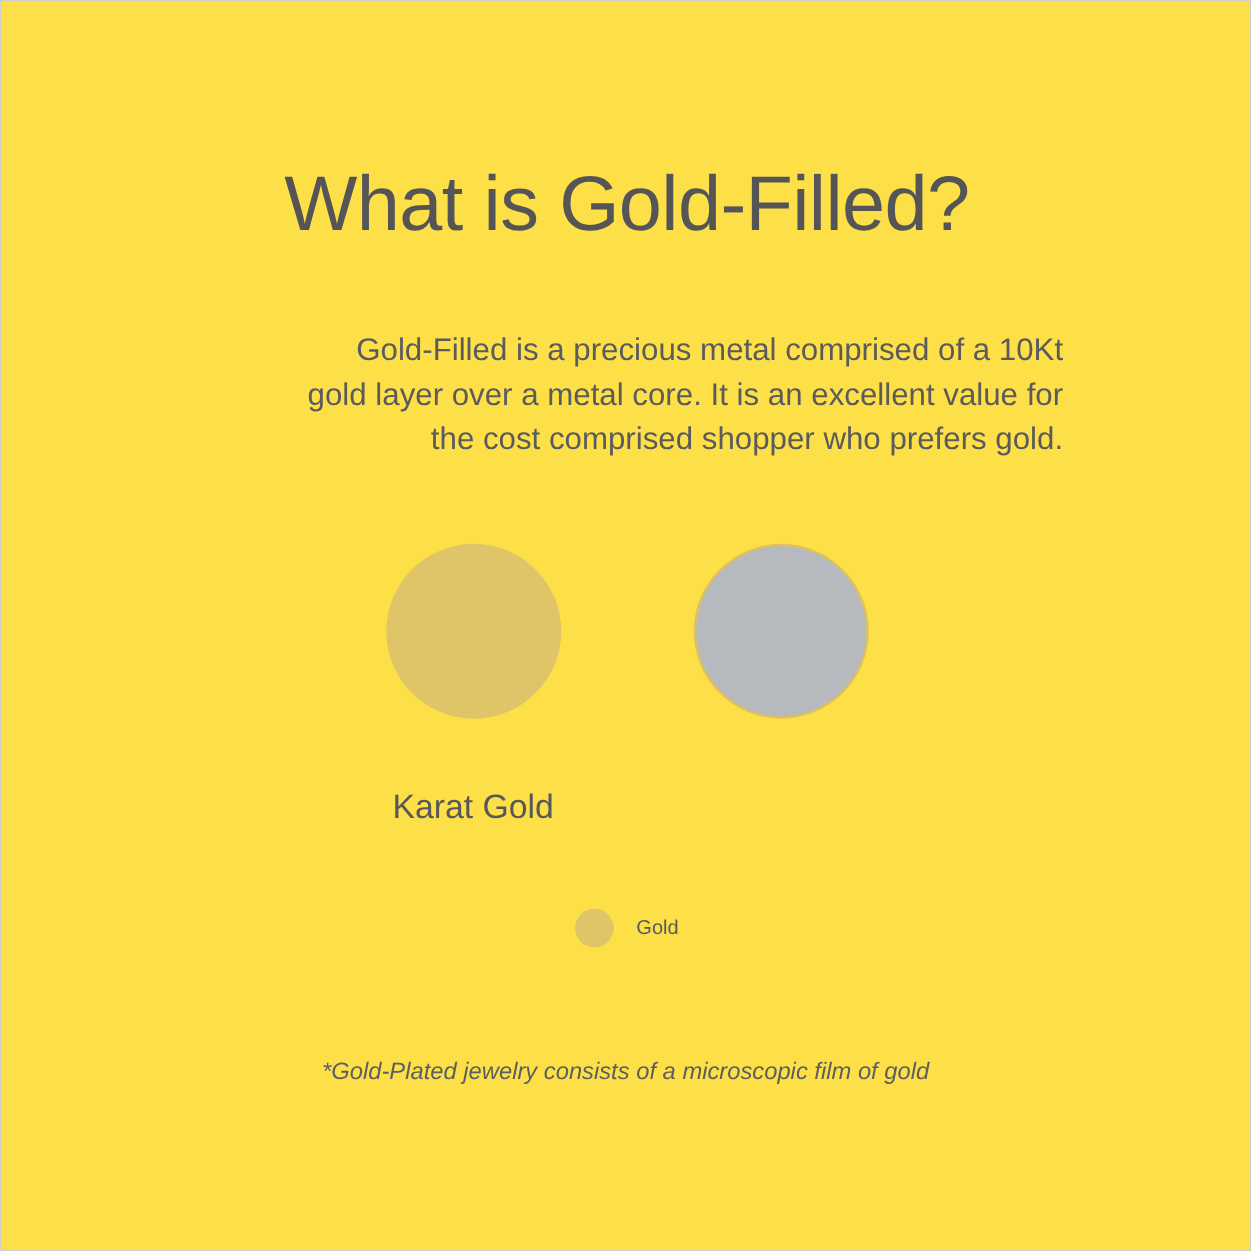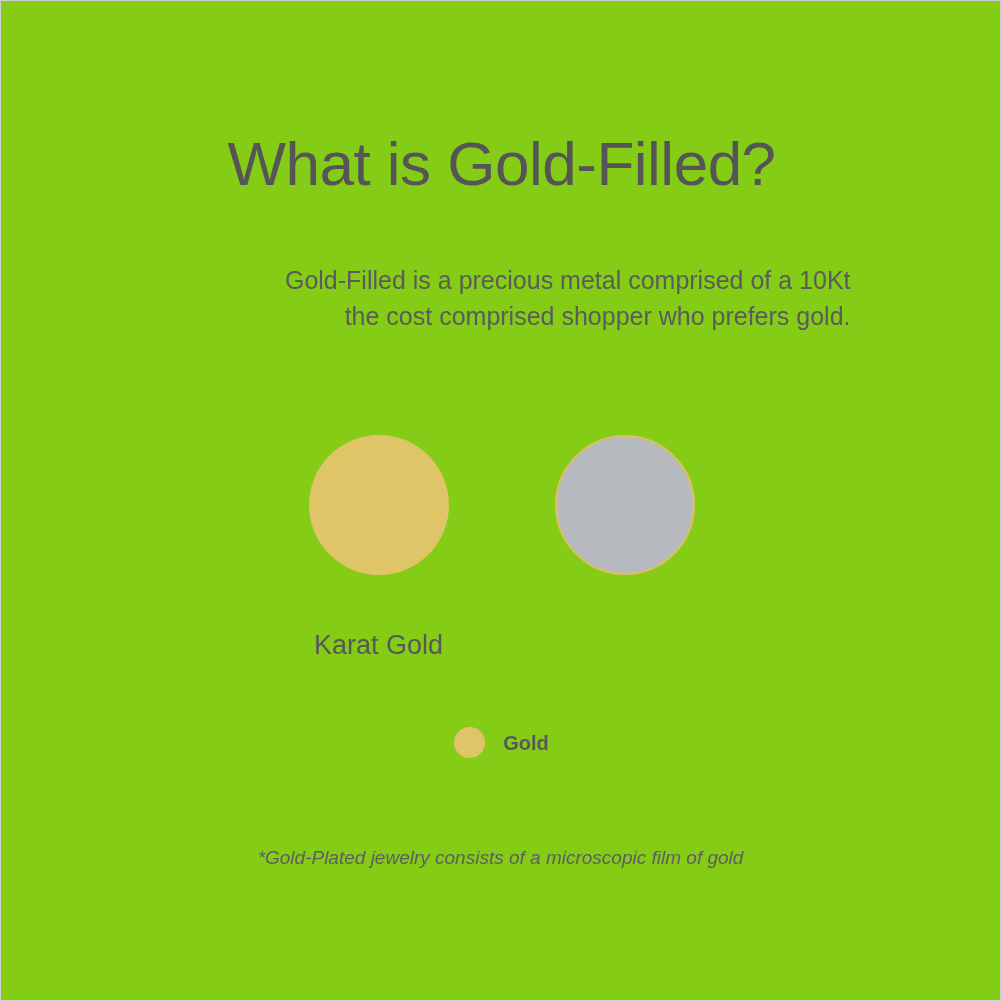--- a/index.html
+++ b/index.html
@@ -12,21 +12,21 @@
 
   body {
     font-family: "Liberation Sans", sans-serif;
     -webkit-font-smoothing: antialiased;
   }
 
   .infographic {
     position: relative;
     width: 1001px;
     height: 1001px;
-    background: #84cc16;
+    background: #fde047;
     border: 1px solid #cfcfcf;
     overflow: hidden;
   }
 
   
   .title {
     position: absolute;
     top: 129px;
     left: 0;
     width: 1001px;
@@ -123,22 +123,22 @@
   }
 
   .legend-swatch {
     width: 31px;
     height: 31px;
     border-radius: 50%;
     flex: 0 0 auto;
   }
 
   .legend-label {
-    font-size: 20px;
-    font-weight: 700;
+    font-size: 16px;
+    font-weight: 400;
     color: #58585a;
     line-height: 1;
     white-space: nowrap;
   }
 
   
   .footnote {
     position: absolute;
     top: 843px;
     left: 50%;
@@ -155,20 +155,21 @@
 </style>
 </head>
 <body>
 
 <div class="infographic">
 
   <h1 class="title">What is Gold-Filled?</h1>
 
   <p class="subtitle">
     <span class="line">Gold-Filled is a precious metal comprised of a 10Kt</span>
+    <span class="line">gold layer over a metal core. It is an excellent value for</span>
     <span class="line">the cost comprised shopper who prefers gold.</span>
   </p>
 
   <div class="circle-row">
 
     <div class="circle-item">
       <div class="circle karat-gold"></div>
       <div class="circle-label">Karat Gold</div>
     </div>
 

